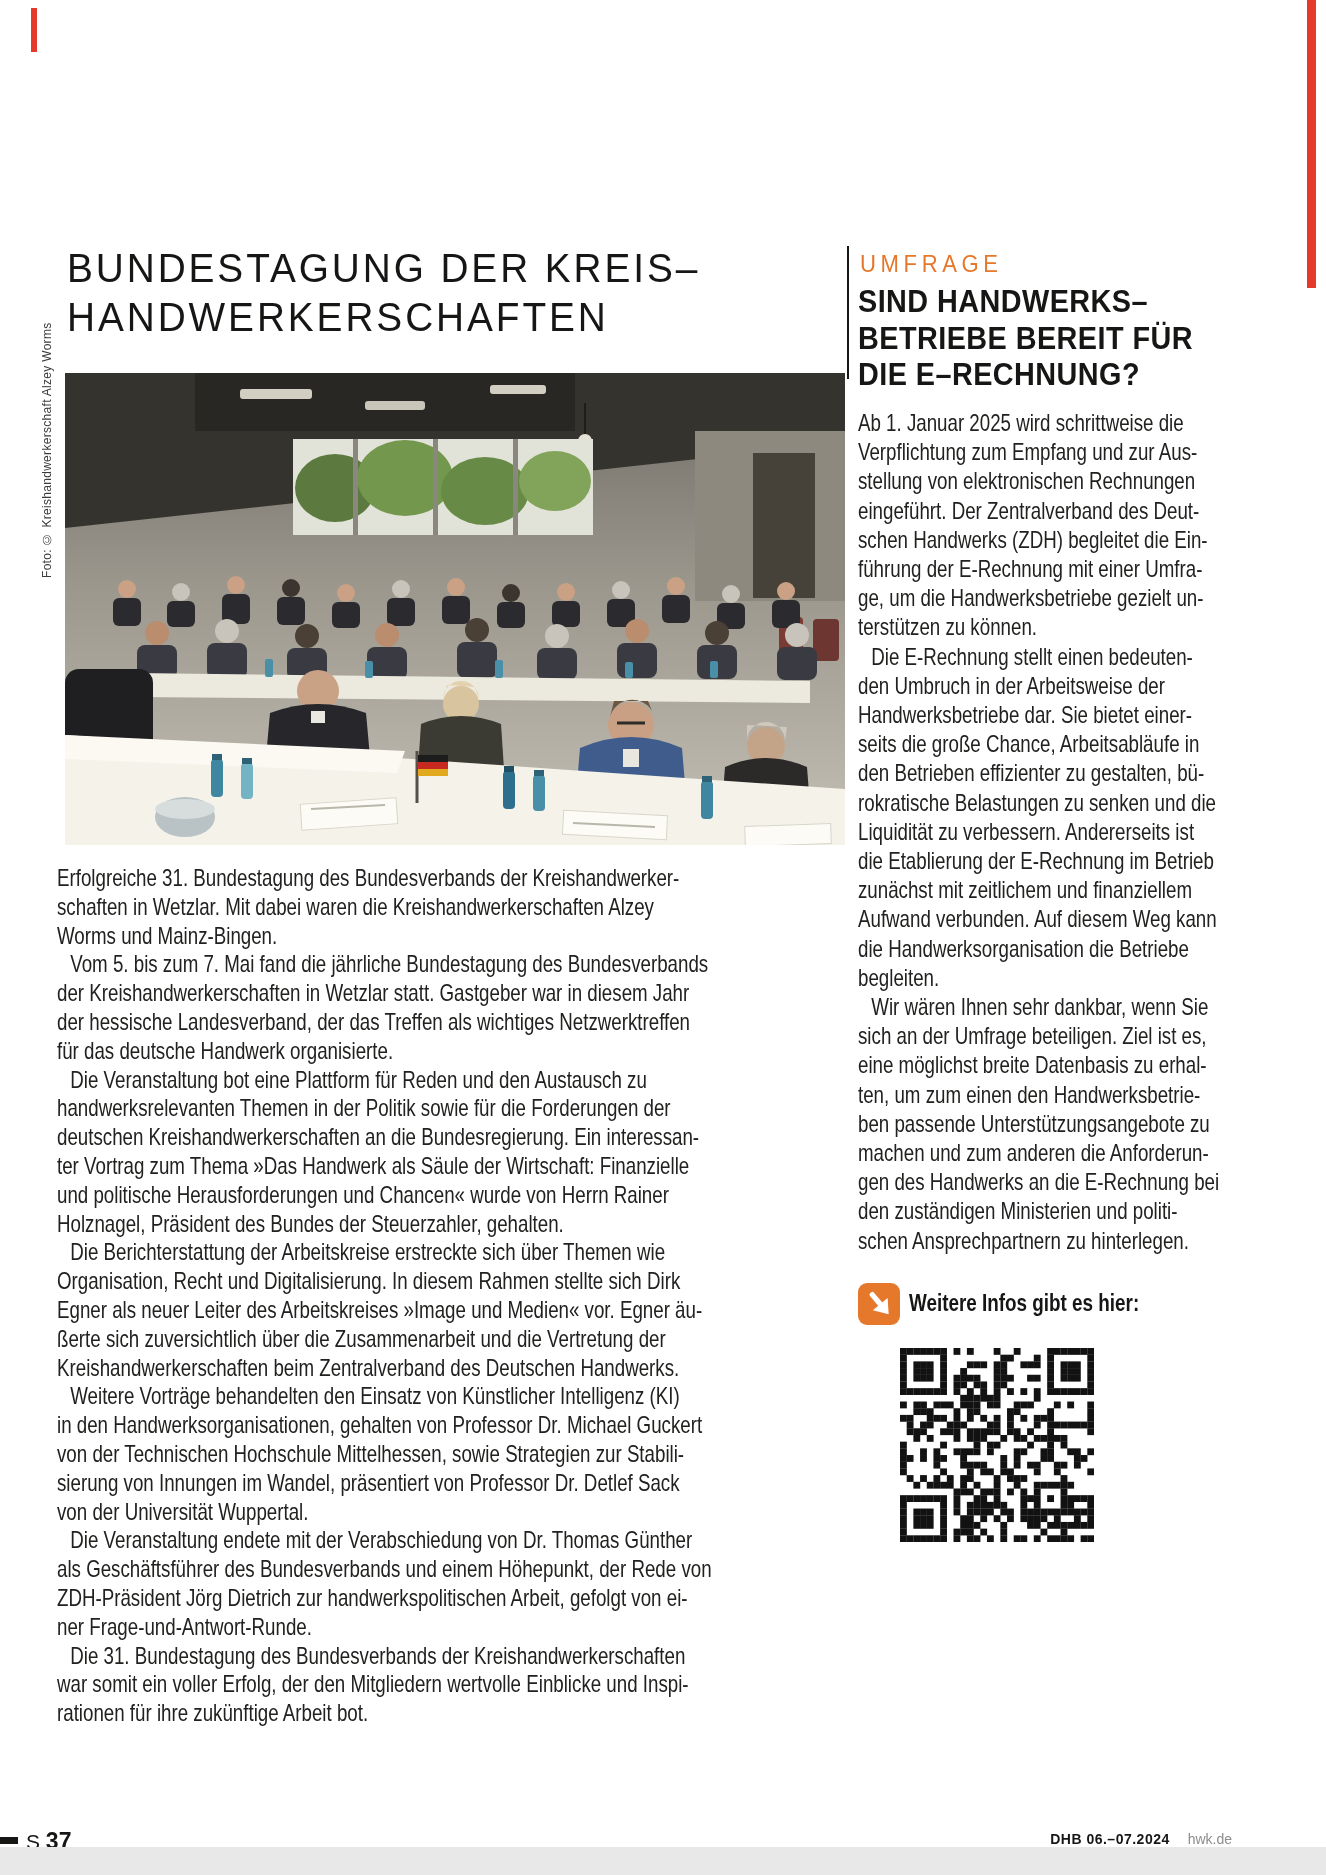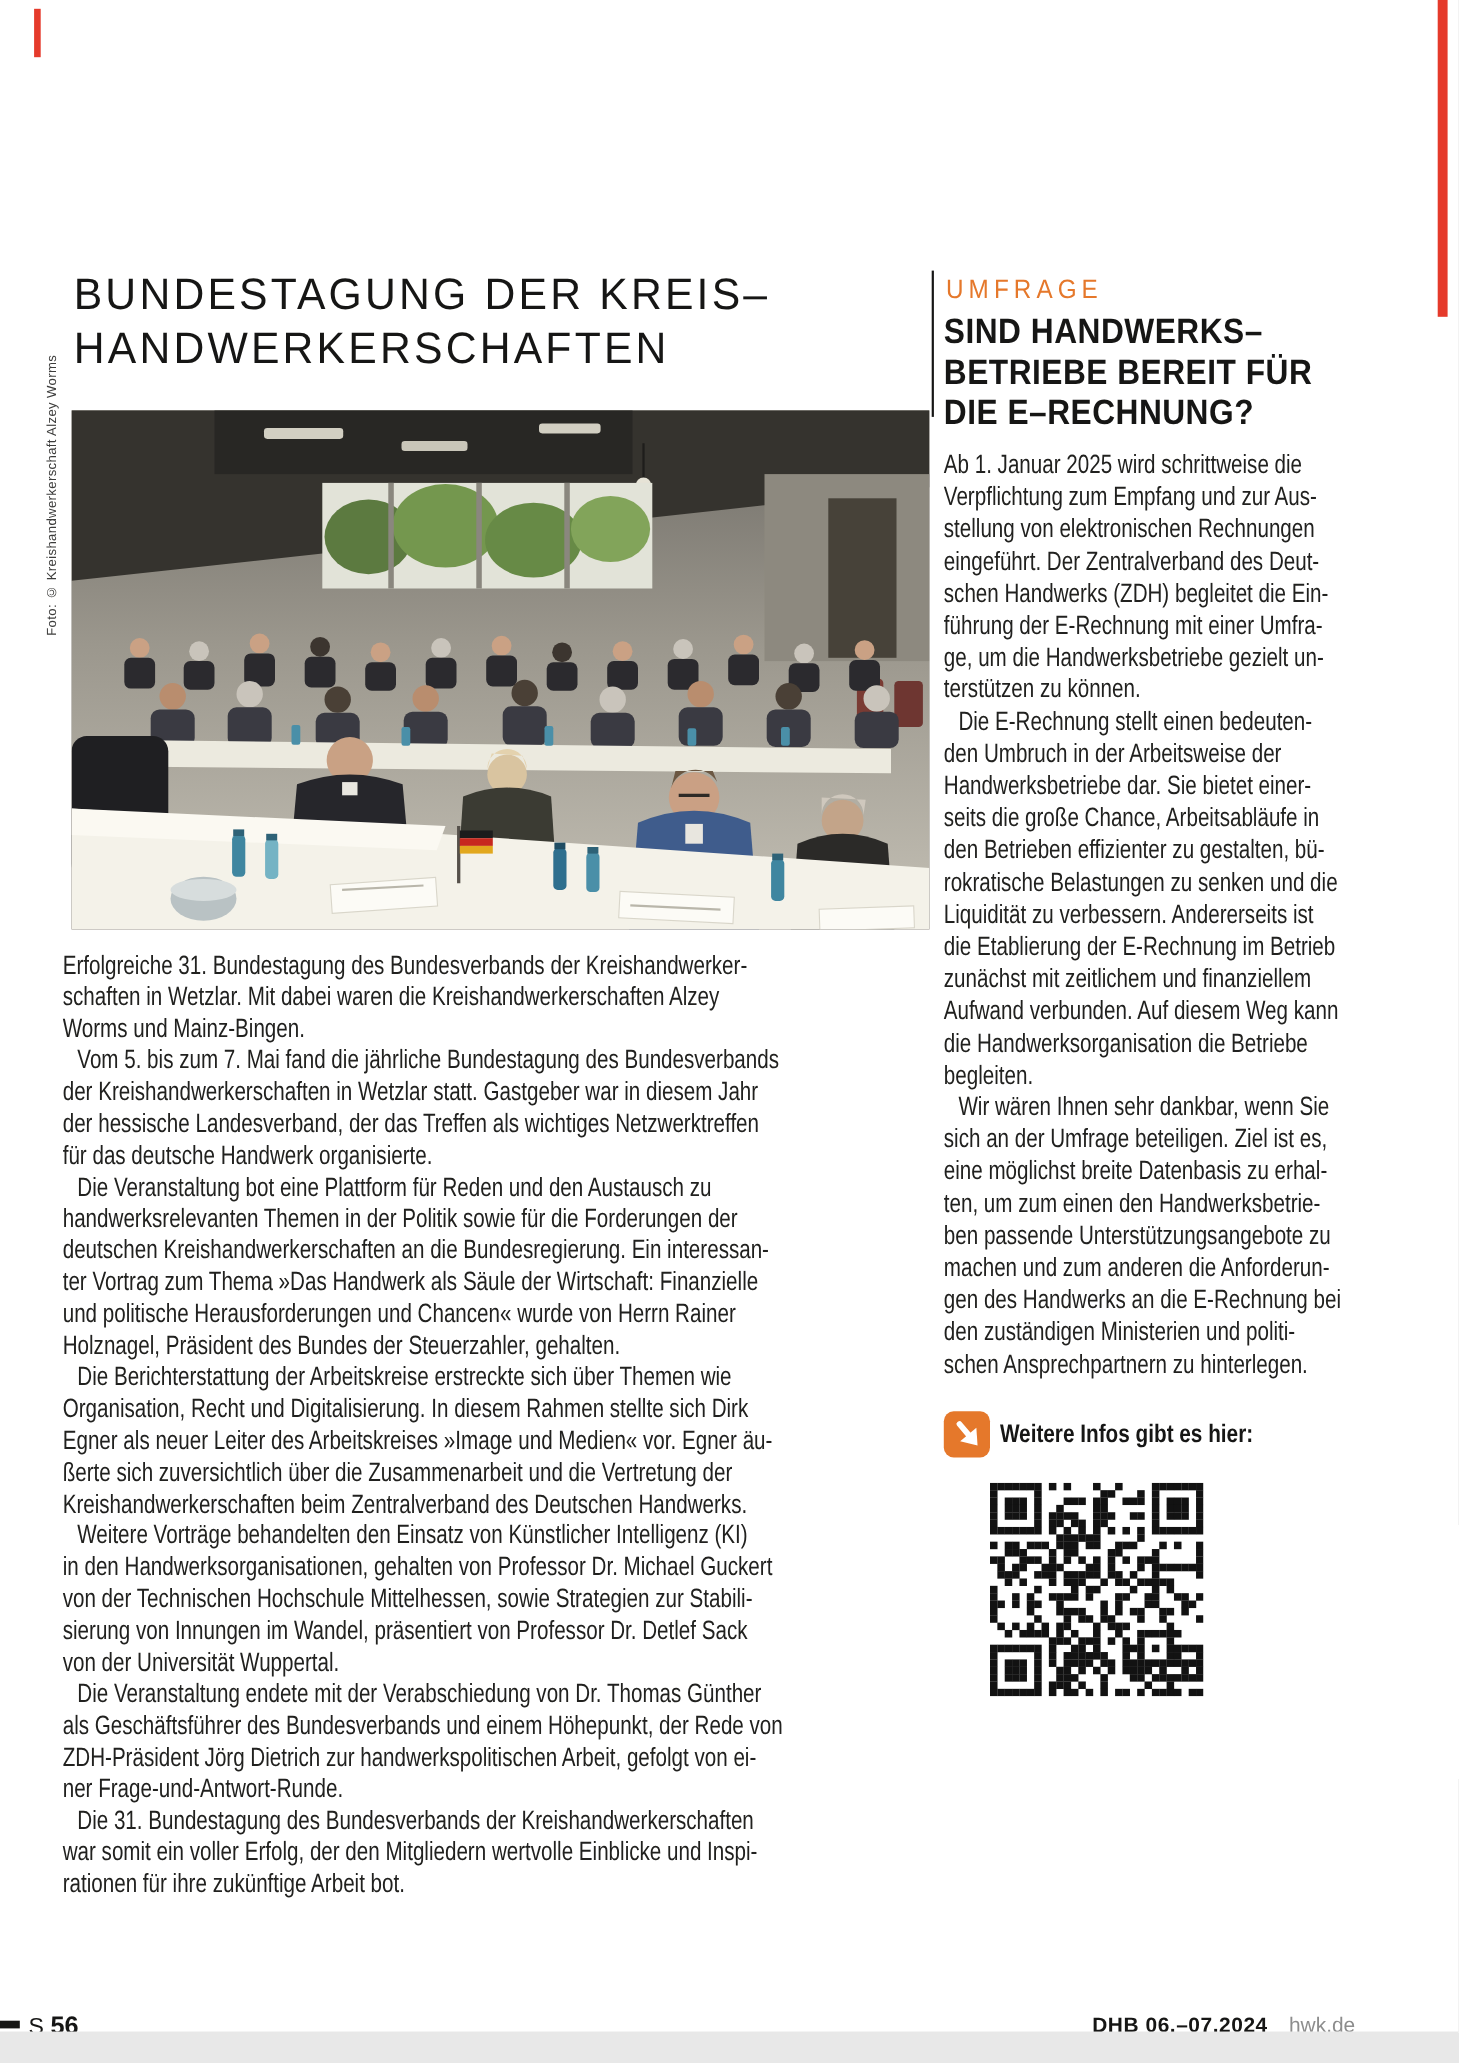--- a/index.html
+++ b/index.html
@@ -62,21 +62,21 @@
     white-space:nowrap; transform:scaleX(0.82); transform-origin:0 0;
   }
 
   
   .qr { left:900px; top:1348px; width:194px; height:194px; background:#ffffff; }
 
   
   .footer-dash { left:0; top:1837px; width:18px; height:7px; background:#161615; }
   .footer-page { left:26px; top:1828px; font-size:21px; color:#161615; white-space:nowrap; }
   .footer-page .num { font-weight:700; font-size:23px; }
-  .footer-right { right:94px; top:1831px; font-size:19px; white-space:nowrap; }
+  .footer-right { right:94px; top:1831px; font-size:14px; white-space:nowrap; }
   .footer-right .issue { font-weight:700; color:#161615; letter-spacing:0.5px; }
   .footer-right .site  { color:#8d8d8d; margin-left:14px; }
 </style>
 </head>
 <body>
 
 <div id="page">
 
   <div class="abs red-dash"></div>
   <div class="abs red-bar"></div>
@@ -758,20 +758,20 @@
         <rect x="153.86" y="187.31" width="6.84" height="6.84" fill="#121212"></rect>
         <rect x="160.55" y="187.31" width="6.84" height="6.84" fill="#121212"></rect>
         <rect x="167.24" y="187.31" width="6.84" height="6.84" fill="#121212"></rect>
         <rect x="180.62" y="187.31" width="6.84" height="6.84" fill="#121212"></rect>
         <rect x="187.31" y="187.31" width="6.84" height="6.84" fill="#121212"></rect>
       </svg></div>
 
   <div class="abs footer-dash"></div>
   <div class="abs footer-page">
     <span>S</span>
-    <span class="num">56</span>
+    <span class="num">37</span>
   </div>
   <div class="abs footer-right">
     <span class="issue">DHB 06.–07.2024</span>
     <span class="site">hwk.de</span>
   </div>
 
 </div>
 
 </body></html>

